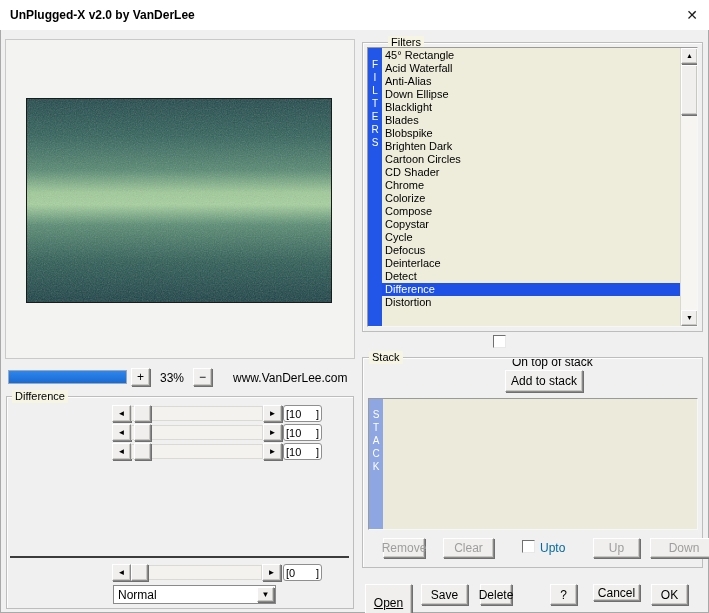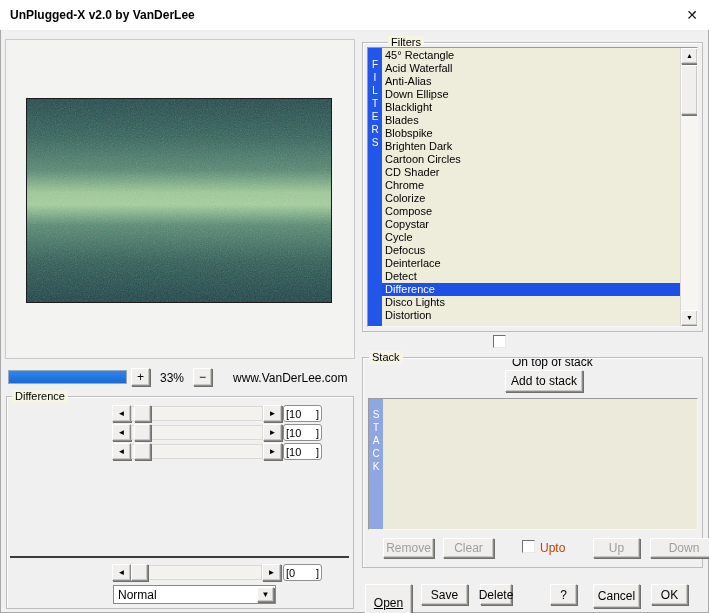--- a/index.html
+++ b/index.html
@@ -217,21 +217,20 @@
       <div class="filter-row">CD Shader</div>
       <div class="filter-row">Chrome</div>
       <div class="filter-row">Colorize</div>
       <div class="filter-row">Compose</div>
       <div class="filter-row">Copystar</div>
       <div class="filter-row">Cycle</div>
       <div class="filter-row">Defocus</div>
       <div class="filter-row">Deinterlace</div>
       <div class="filter-row">Detect</div>
       <div class="filter-row selected">Difference</div>
-      <div class="filter-row">Disco Lights</div>
       <div class="filter-row">Distortion</div>
     </div>
   <div class="scrollbar">
     <div class="btn3d sb-btn sb-up">
         <span class="arrowglyph" style="font-size:7px;">▲</span>
       </div>
     <div class="btn3d sb-thumb"></div>
     <div class="btn3d sb-btn sb-down">
         <span class="arrowglyph" style="font-size:7px;">▼</span>
       </div>
@@ -252,45 +251,45 @@
   <div class="vbar" style="background:#8ea6e2; padding-top:9px;">
       <div>S</div>
       <div>T</div>
       <div>A</div>
       <div>C</div>
       <div>K</div>
     </div>
   <div class="stacklist-inner"></div>
 </div>
 
-<div class="btn3d disabled" style="left:383px; top:538px; width:51px; height:20px;">
+<div class="btn3d disabled" style="left:383px; top:538px; width:42px; height:20px;">
     <span>Remove</span>
   </div>
 <div class="btn3d disabled" style="left:443px; top:538px; width:51px; height:20px;">
     <span>Clear</span>
   </div>
 <div class="checkbox" style="left:522px; top:540px;"></div>
-<span style="position:absolute; left:540px; top:541px; font-size:12px; color:#c2410c;">Upto</span>
+<span style="position:absolute; left:540px; top:541px; font-size:12px; color:#0369a1;">Upto</span>
 <div class="btn3d disabled" style="left:593px; top:538px; width:47px; height:20px;">
     <span>Up</span>
   </div>
 <div class="btn3d disabled" style="left:650px; top:538px; width:68px; height:20px;">
     <span>Down</span>
   </div>
 
 <div class="btn3d" style="left:365px; top:584px; width:47px; height:38px;text-decoration:underline;">
     <span>Open</span>
   </div>
 <div class="btn3d" style="left:421px; top:584px; width:47px; height:21px;">
     <span>Save</span>
   </div>
 <div class="btn3d" style="left:480px; top:584px; width:32px; height:21px;">
     <span>Delete</span>
   </div>
 <div class="btn3d" style="left:550px; top:584px; width:27px; height:21px;">
     <span>?</span>
   </div>
-<div class="btn3d" style="left:593px; top:584px; width:47px; height:24px;">
+<div class="btn3d" style="left:593px; top:584px; width:47px; height:17px;">
     <span>Cancel</span>
   </div>
 <div class="btn3d" style="left:651px; top:584px; width:37px; height:21px;">
     <span>OK</span>
   </div>
 
 </body></html>

